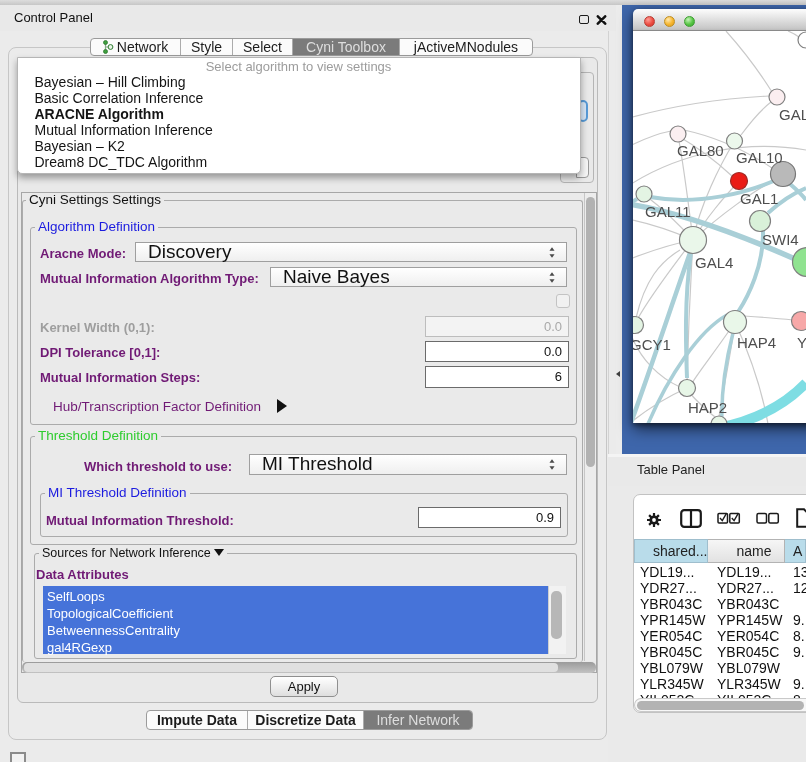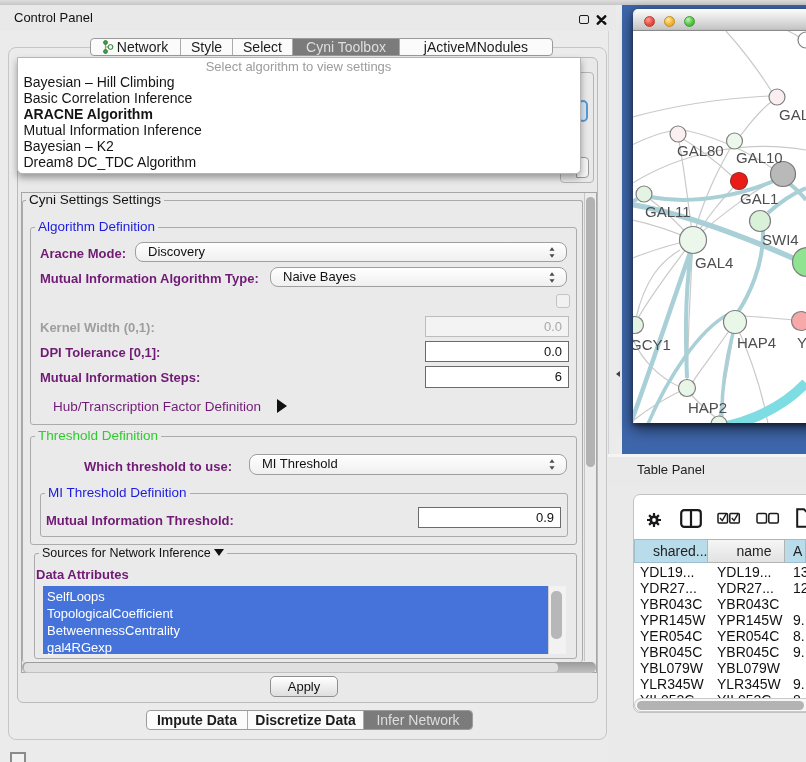--- a/index.html
+++ b/index.html
@@ -1,21 +1,21 @@
 <!DOCTYPE html>
 <html><head><meta charset="utf-8"><style>
 *{margin:0;padding:0;box-sizing:border-box}
 html,body{width:806px;height:762px;overflow:hidden;background:#ececec;font-family:"Liberation Sans",sans-serif;}
 #stage{position:relative;width:806px;height:762px;overflow:hidden}
 .abs{position:absolute}
 .lbl{position:absolute;font-size:13px;font-weight:bold;color:#701a75;white-space:nowrap}
 .glbl{position:absolute;font-size:13px;font-weight:bold;color:#9e9e9e;white-space:nowrap}
 .grp{position:absolute;border:1px solid #ababab;border-radius:3px}
 .gtit{position:absolute;font-size:13.5px;background:#eaeaea;padding:0 3px;white-space:nowrap;line-height:14px}
-.combo{position:absolute;background:linear-gradient(#ffffff,#efefef);border:1px solid #9f9f9f;border-radius:8px;font-size:13px;color:#111;line-height:18px;padding-left:12px}
+.combo{position:absolute;background:linear-gradient(#ffffff,#efefef);border:1px solid #9f9f9f;border-radius:0;font-size:19px;color:#111;line-height:18px;padding-left:12px}
 .updn{position:absolute;right:11px;top:4px;width:6px;height:11px}
 .field{position:absolute;background:#fff;border:1px solid #6b6b6b;font-size:13px;color:#111;text-align:right;padding-right:6px}
 .seg{position:absolute;display:flex;border:1px solid #9b9b9b;border-radius:4px;background:#fbfbfb;overflow:hidden}
 .seg div{display:flex;align-items:center;justify-content:center;border-right:1px solid #ababab;font-size:14px;color:#1c1c1c;white-space:nowrap}
 .seg div:last-child{border-right:none}
 .seg .on{background:#7b7b7b;color:#dedede}
 </style></head>
 <body>
 <div id="stage">
 
@@ -37,21 +37,21 @@
 <div class="seg" style="left:90px;top:38px;height:18px">
   <div style="width:90px"><svg width="11" height="14" viewBox="0 0 11 14" style="margin-right:3px">
           <path d="M2.5 3 L2.5 11 M2.5 7 L6 7" stroke="#86a886" stroke-width="1.2" fill="none"></path>
           <circle cx="2.5" cy="2.5" r="2" fill="#3f9f3f" stroke="#2d7a2d" stroke-width="0.8"></circle>
           <circle cx="7.5" cy="7" r="2.4" fill="#e8f5e8" stroke="#2d7a2d" stroke-width="1"></circle>
           <circle cx="2.5" cy="11.5" r="2" fill="#3f9f3f" stroke="#2d7a2d" stroke-width="0.8"></circle>
         </svg>Network</div>
   <div style="width:52px">Style</div>
   <div style="width:60px">Select</div>
   <div class="on" style="width:107px">Cyni Toolbox</div>
-  <div style="width:152px">jActiveMNodules</div>
+  <div style="width:132px">jActiveMNodules</div>
 </div>
 
 <div class="abs" style="left:560px;top:72px;width:34px;height:111px;border:1px solid #b5b5b5;border-radius:4px"></div>
 <div class="abs" style="left:578px;top:100px;width:10px;height:22px;border:2px solid #579ad6;border-radius:5px;background:#d7e6f6"></div>
 <div class="abs" style="left:576px;top:157px;width:13px;height:21px;border:1px solid #9a9a9a;border-radius:0 4px 4px 0;background:#f6f6f6"></div>
 
 <div class="abs" style="left:21px;top:192px;width:576px;height:481px;border:1px solid #a6a6a6;background:#eaeaea"></div>
 
 <div class="abs" style="left:584px;top:193px;width:12px;height:468px;background:#ececec;border-left:1px solid #c6c6c6"></div>
 <div class="abs" style="left:586px;top:197px;width:9px;height:270px;background:#b2b2b2;border-radius:4.5px"></div>
@@ -279,15 +279,15 @@
 
 9.
 8.</div>
 </div>
 
 <div class="abs" style="left:634px;top:698px;width:172px;height:14px;background:#f7f7f7;border:1px solid #c9c9c9;border-right:none;border-radius:7px 0 0 7px"></div>
 <div class="abs" style="left:637px;top:700.5px;width:167px;height:9px;background:#b3b3b3;border-radius:4.5px"></div>
 
 <div class="abs" style="left:16.5px;top:56.5px;width:564px;height:117.5px;background:#fff;border:1px solid #b5b5b5;border-radius:0 0 5px 5px;box-shadow:0 4px 7px rgba(0,0,0,0.35)">
   <div style="text-align:center;font-size:13px;color:#9c9c9c;margin-top:1px;height:15px;line-height:15px">Select algorithm to view settings</div>
-  <div style="font-size:14px;color:#141414;line-height:16px;padding-left:6px">Bayesian – Hill Climbing<br>Basic Correlation Inference<br><b>ARACNE Algorithm</b><br>Mutual Information Inference<br>Bayesian – K2<br>Dream8 DC_TDC Algorithm</div>
+  <div style="font-size:14px;color:#141414;line-height:16px;padding-left:17px">Bayesian – Hill Climbing<br>Basic Correlation Inference<br><b>ARACNE Algorithm</b><br>Mutual Information Inference<br>Bayesian – K2<br>Dream8 DC_TDC Algorithm</div>
 </div>
 
 </div>
 </body></html>

